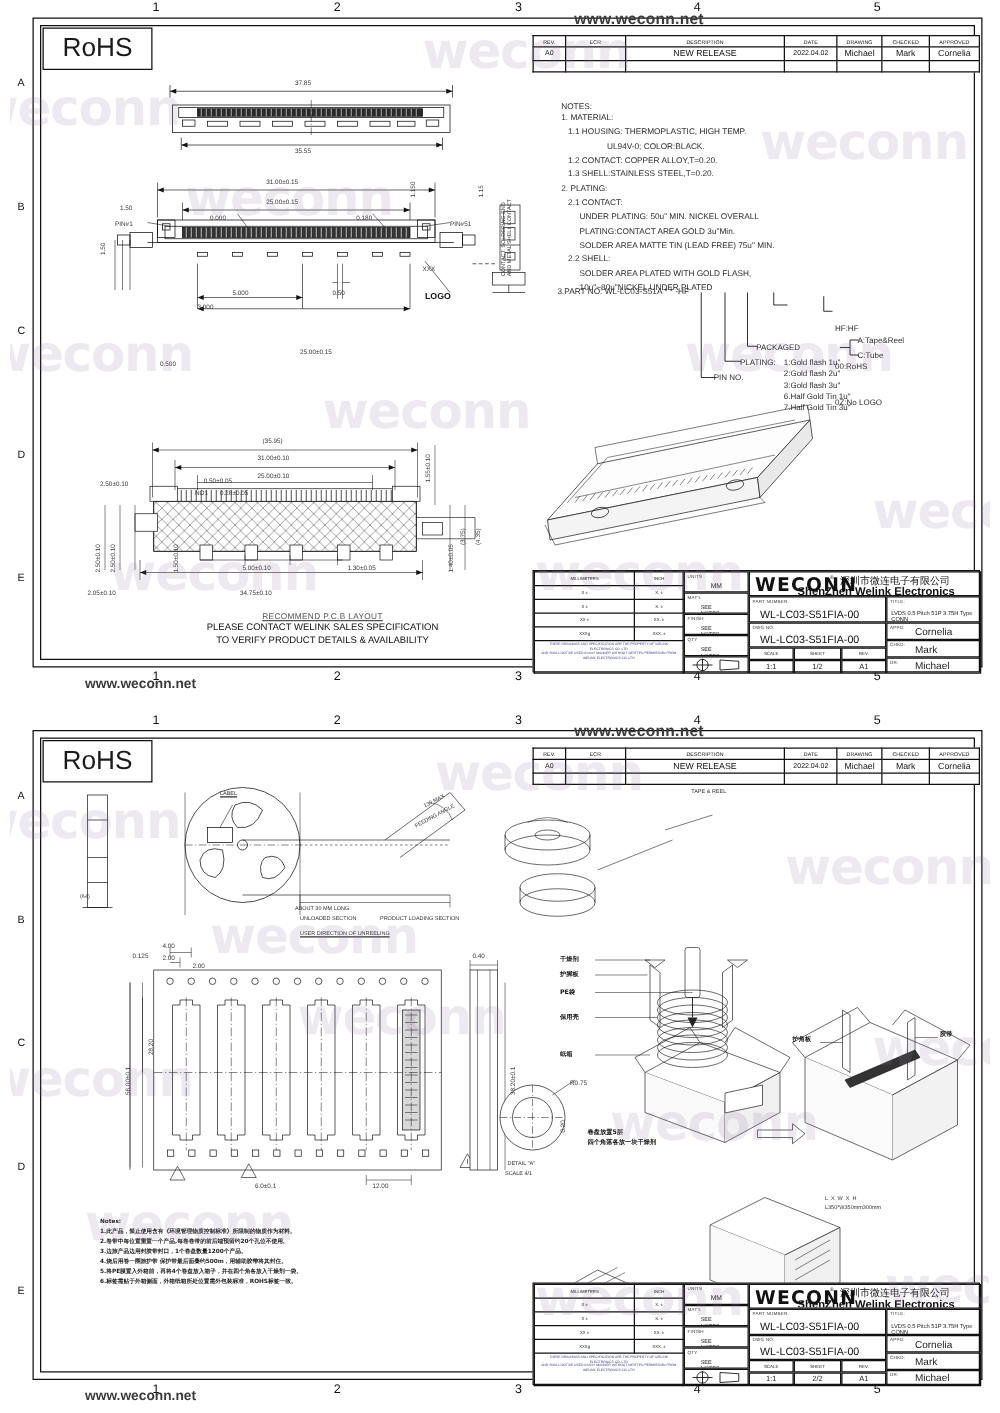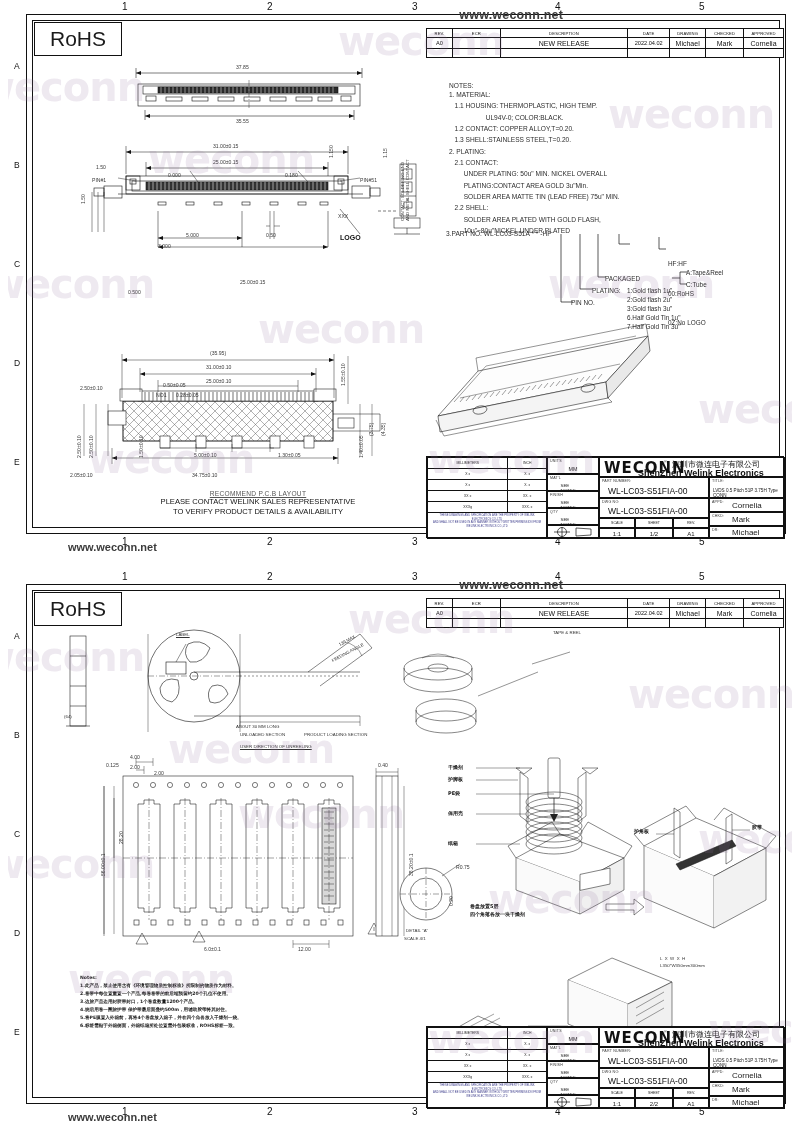--- a/index.html
+++ b/index.html
@@ -478,21 +478,21 @@
   <div class="dimlbl" style="left:62px;  top:466px;">2.05±0.10</div>
   <div class="dimlbl rot" style="left:68px;  top:452px; transform:rotate(-90deg);">2.50±0.10</div>
   <div class="dimlbl rot" style="left:80px;  top:452px; transform:rotate(-90deg);">2.50±0.10</div>
   <div class="dimlbl rot" style="left:350px; top:452px; transform:rotate(-90deg);">1.40±0.05</div>
   <div class="dimlbl rot" style="left:130px; top:452px; transform:rotate(-90deg);">1.50±0.10</div>
   <div class="dimlbl rot" style="left:360px; top:430px; transform:rotate(-90deg);">(3.75)</div>
   <div class="dimlbl rot" style="left:372px; top:430px; transform:rotate(-90deg);">(4.35)</div>
 
   <div class="pcbnote" style="left:100px; top:484px; width:300px;">
     <div class="t1">RECOMMEND P.C.B LAYOUT</div>
-    <div class="t2">PLEASE CONTACT WELINK SALES REPRESENTATIVE</div>
+    <div class="t2">PLEASE CONTACT WELINK SALES SPECIFICATION</div>
     <div class="t2">TO VERIFY PRODUCT DETAILS &amp; AVAILABILITY</div>
   </div>
 
   <div class="titleblock" style="left:418px; top:450px; width:358px; height:82px;">
     <div style="position:absolute; left:0; top:0; width:120px; height:82px;">
       <table class="tol-table">
         <tbody>
             <tr>
           <td>MILLIMETERS</td>
           <td>INCH</td>

